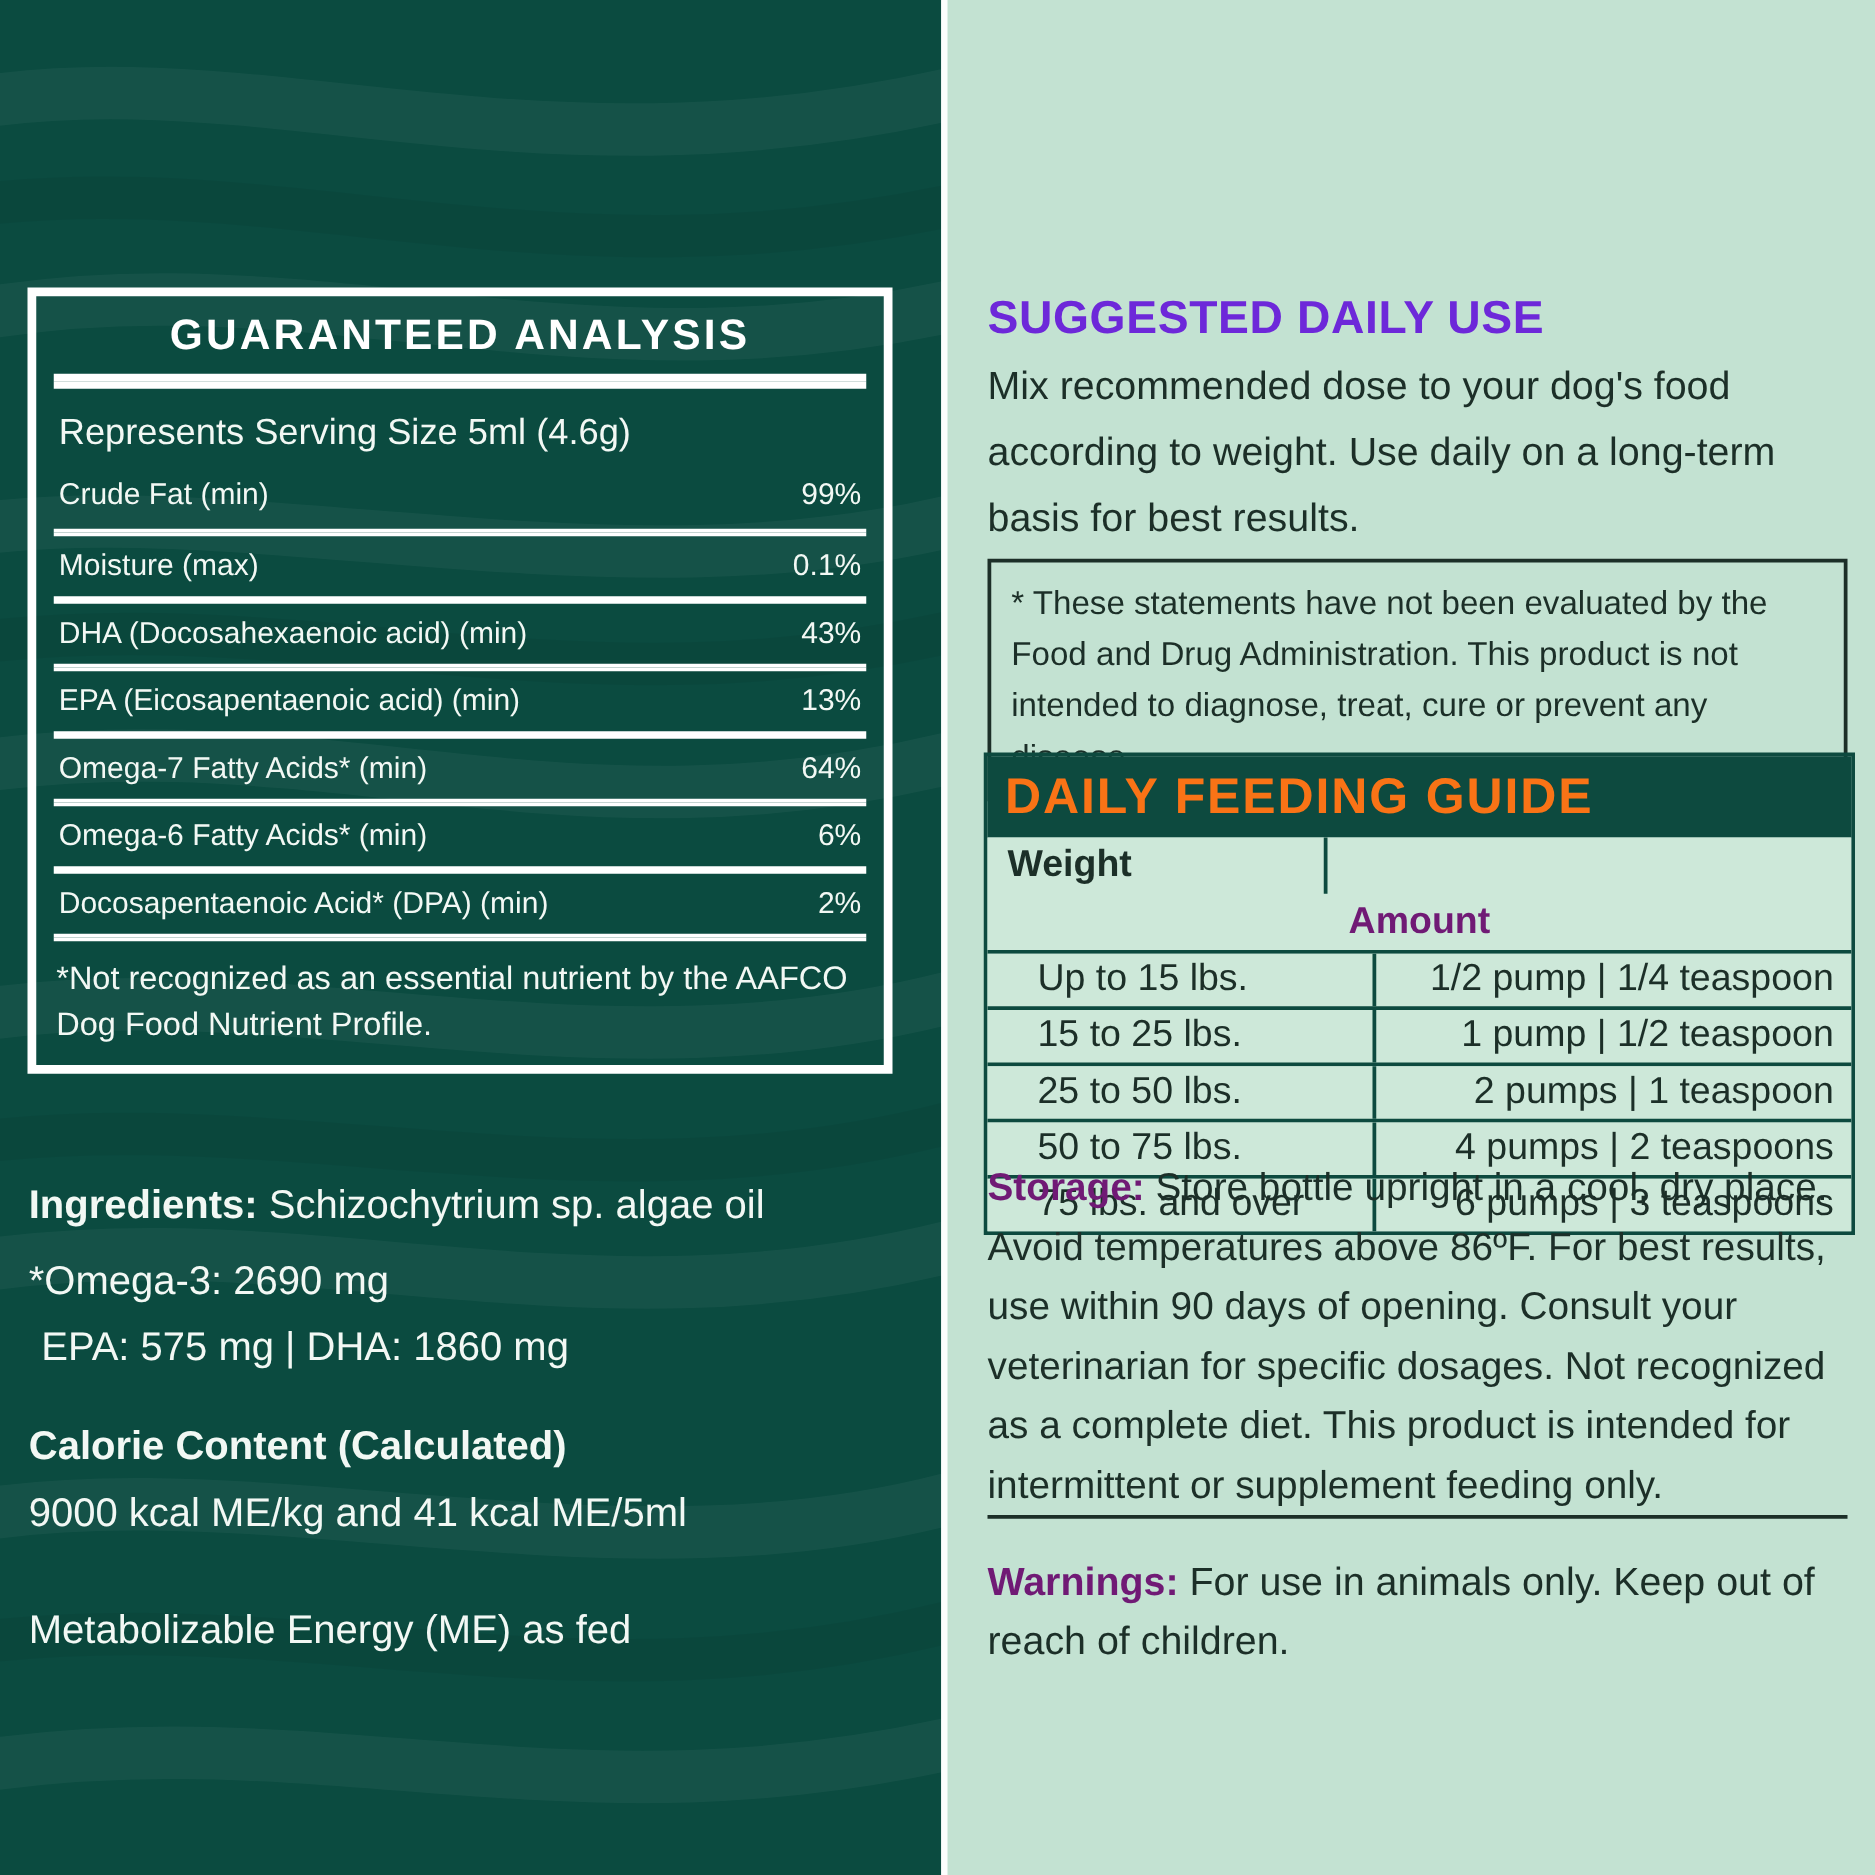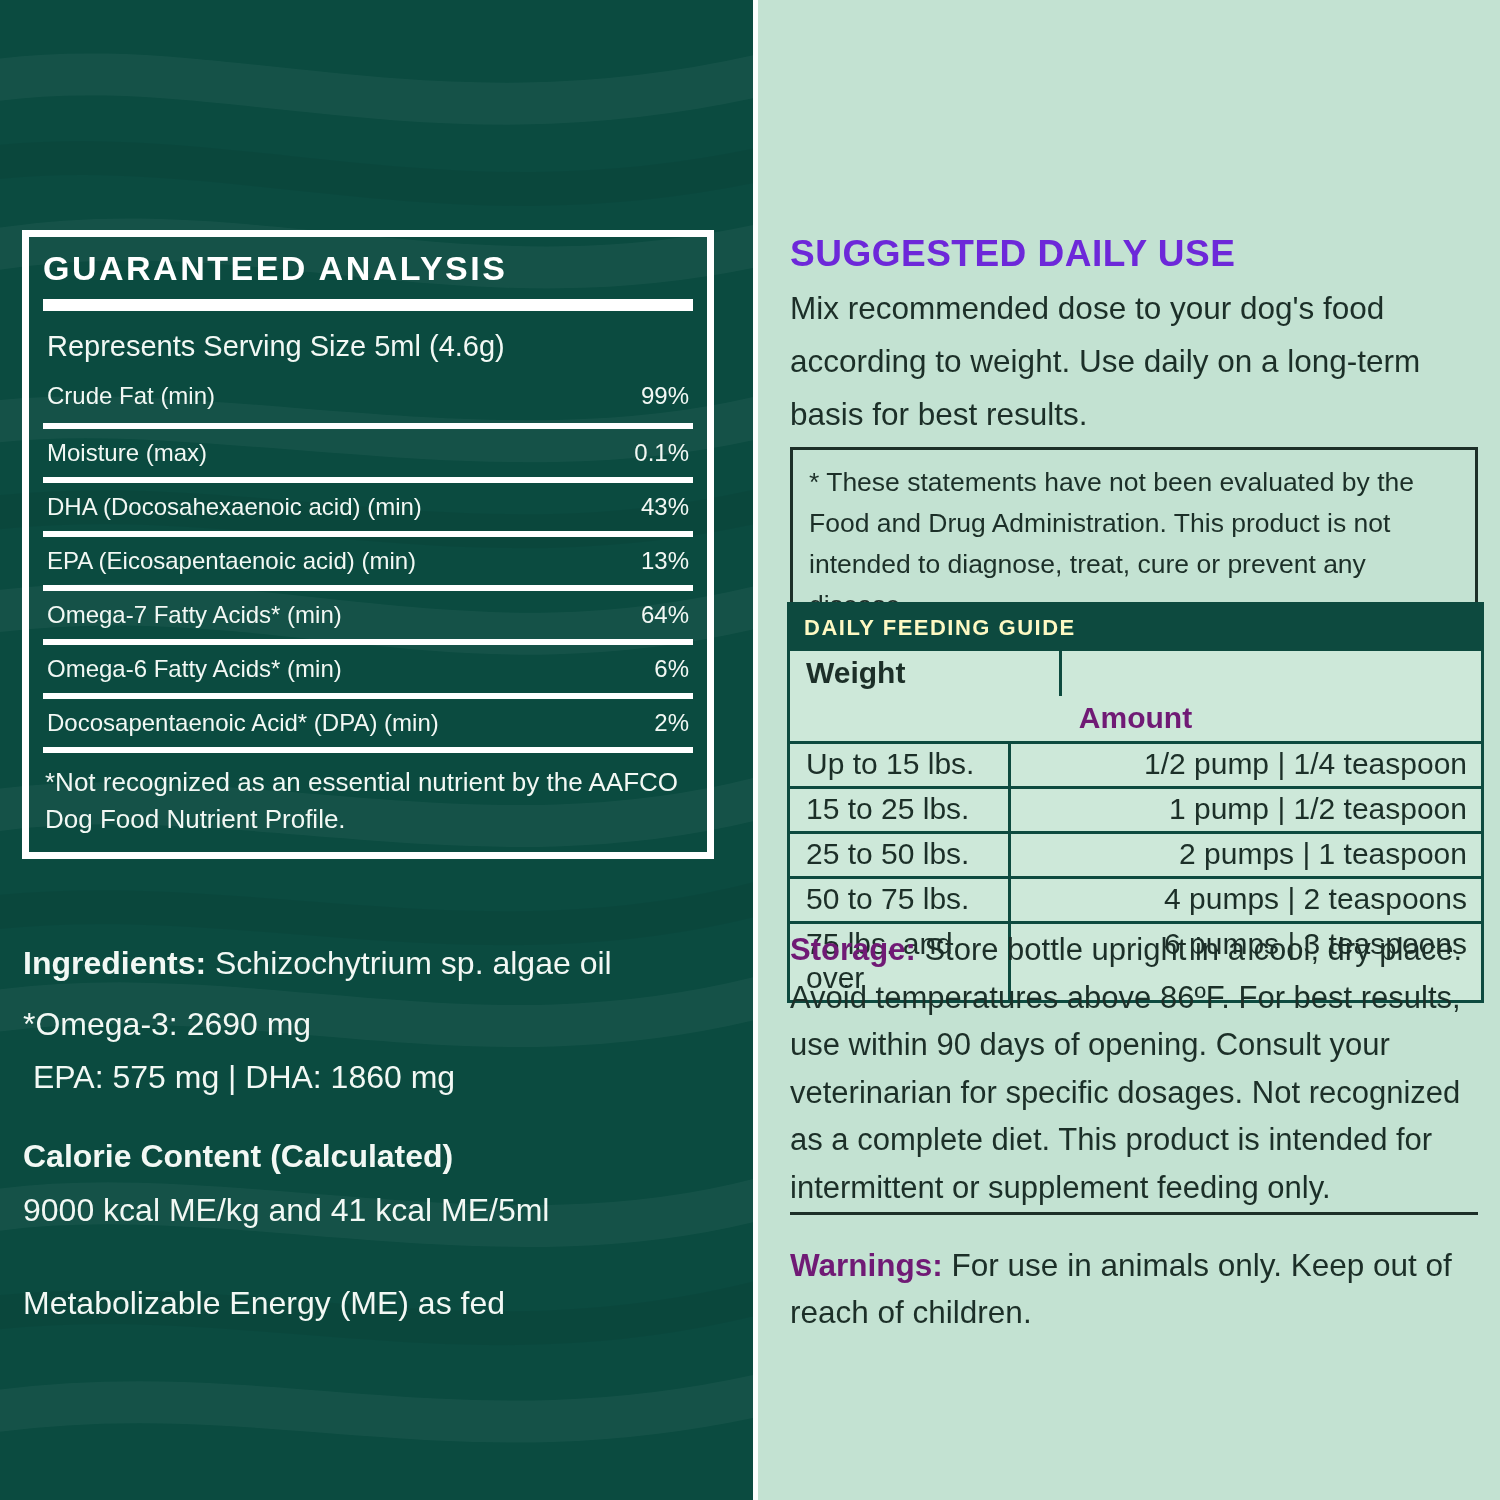--- a/index.html
+++ b/index.html
@@ -4,21 +4,21 @@
 <style>
   * { margin:0; padding:0; box-sizing:border-box; }
   html,body { width:1500px; height:1500px; }
   body { font-family:"Liberation Sans","DejaVu Sans",sans-serif; }
   .canvas { position:relative; width:1500px; height:1500px; overflow:hidden; background:#ffffff; }
 
   
   .left-panel { position:absolute; left:0; top:0; width:753px; height:1500px; background:#0b4b40; overflow:hidden; color:#f2f8f4; }
   .waves { position:absolute; left:0; top:0; }
   .ga-box { position:absolute; left:22px; top:230px; width:692px; border:7px solid #ffffff; padding:0 14px 14px 14px; }
-  .ga-title { margin-top:12px; font-size:34px; font-weight:bold; letter-spacing:2.5px; color:#ffffff; }
+  .ga-title { margin-top:12px; text-align:center; font-size:34px; font-weight:bold; letter-spacing:2.5px; color:#ffffff; }
   .rule-thick { margin-top:11px; height:5px; border-top:6px solid #ffffff; border-bottom:6px solid #ffffff; }
   .rule { height:4px; border-top:3px solid #ffffff; border-bottom:3px solid #ffffff; }
   .ga-serving { margin-top:19px; font-size:29px; padding-left:4px; }
   .ga-row { display:flex; justify-content:space-between; align-items:baseline; font-size:24px; padding:10px 4px; }
   .ga-row.first { padding-top:19px; padding-bottom:13px; }
   .ga-row .val { font-weight:normal; }
   .ga-footnote { margin-top:11px; font-size:26px; line-height:37px; padding-left:2px; }
 
   .l-abs { position:absolute; left:23px; white-space:nowrap; }
   .fs32 { font-size:32px; }
@@ -34,27 +34,27 @@
   .gutter { position:absolute; left:753px; top:0; width:5px; height:1500px; background:#fcfefd; }
 
   
   .right-panel { position:absolute; left:758px; top:0; width:742px; height:1500px; background:#c3e2d2; color:#1c2f28; }
   .r-abs { position:absolute; }
   .r-heading { left:32px; top:233px; font-size:37px; font-weight:bold; letter-spacing:0.5px; color:#6d28d9; }
   .r-intro { left:32px; top:282px; width:668px; font-size:31.5px; line-height:53px; }
   .r-disclaimer { left:32px; top:447px; width:688px; border:3px solid #1c2f28; padding:12px 16px; font-size:26.5px; line-height:41px; }
 
   .fg { left:29px; top:602px; width:697px; border:3px solid #0d4a3f; }
-  .fg-titlebar { background:#0d4a3f; color:#fef9c3; font-size:22px; font-weight:bold; letter-spacing:1.5px; padding:10px 14px; }
+  .fg-titlebar { background:#0d4a3f; color:#f97316; font-size:40px; font-weight:bold; letter-spacing:1.5px; padding:10px 14px; }
   .fg-head { display:flex; font-weight:bold; font-size:30px; background:#cde8d9; border-bottom:3px solid #0d4a3f;flex-direction:column; }
   .fg-head .w { width:272px; padding:5px 0 6px 16px; border-right:3px solid #0d4a3f; }
   .fg-head .a { flex:1; text-align:center; padding:5px 0 6px 0; }
   .fg-row { display:flex; font-size:30px; background:#cde8d9; border-bottom:3px solid #0d4a3f; }
   .fg-row:last-child { border-bottom:none; }
-  .fg-row .w { width:221px; padding:3px 0 5px 16px; border-right:3px solid #0d4a3f; }
+  .fg-row .w { width:287px; padding:3px 0 5px 16px; border-right:3px solid #0d4a3f;margin-left:24px; }
   .fg-row .a { flex:1; text-align:right; padding:3px 14px 5px 0; }
 
   .r-storage { left:32px; top:926px; width:682px; font-size:31px; line-height:47.5px; }
   .r-divider { left:32px; top:1212px; width:688px; height:3px; background:#1c2f28; }
   .r-warnings { left:32px; top:1242px; width:682px; font-size:31.5px; line-height:47px; }
   .dk { color:#701a75; }
 </style>
 </head>
 <body>
 

